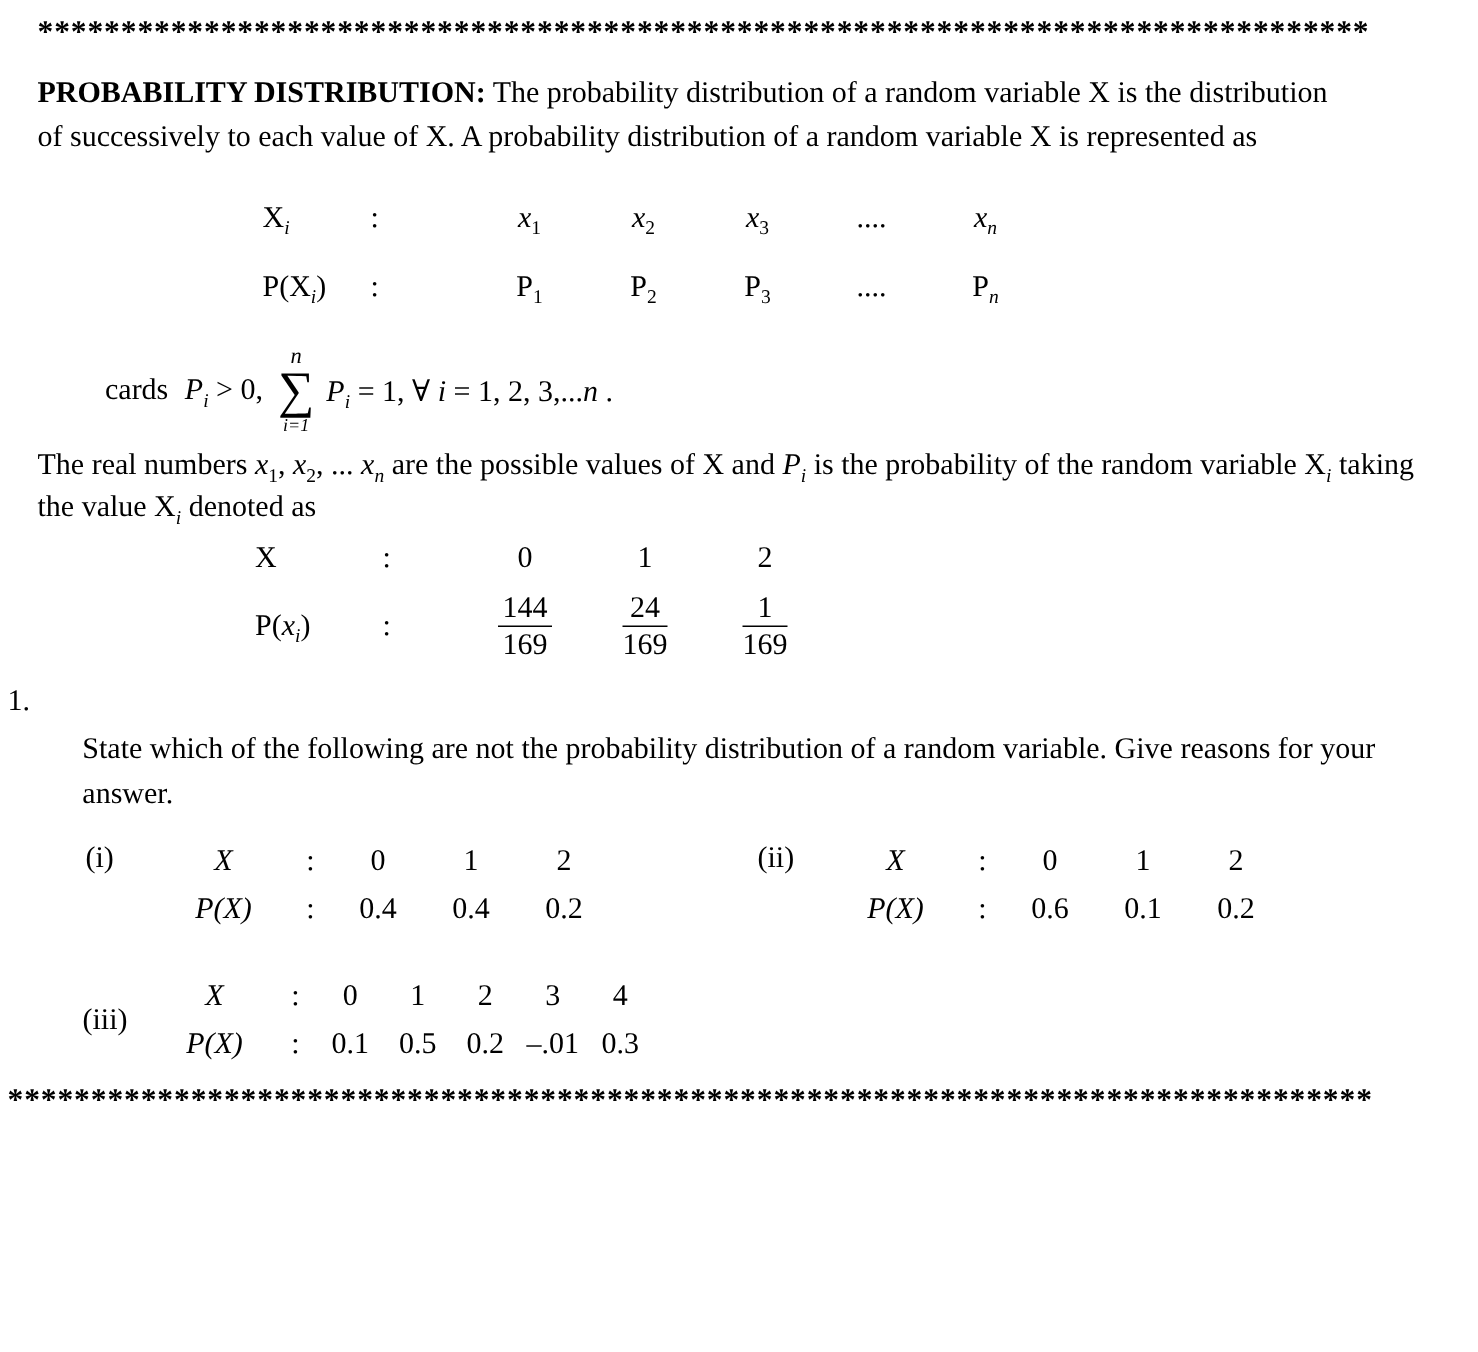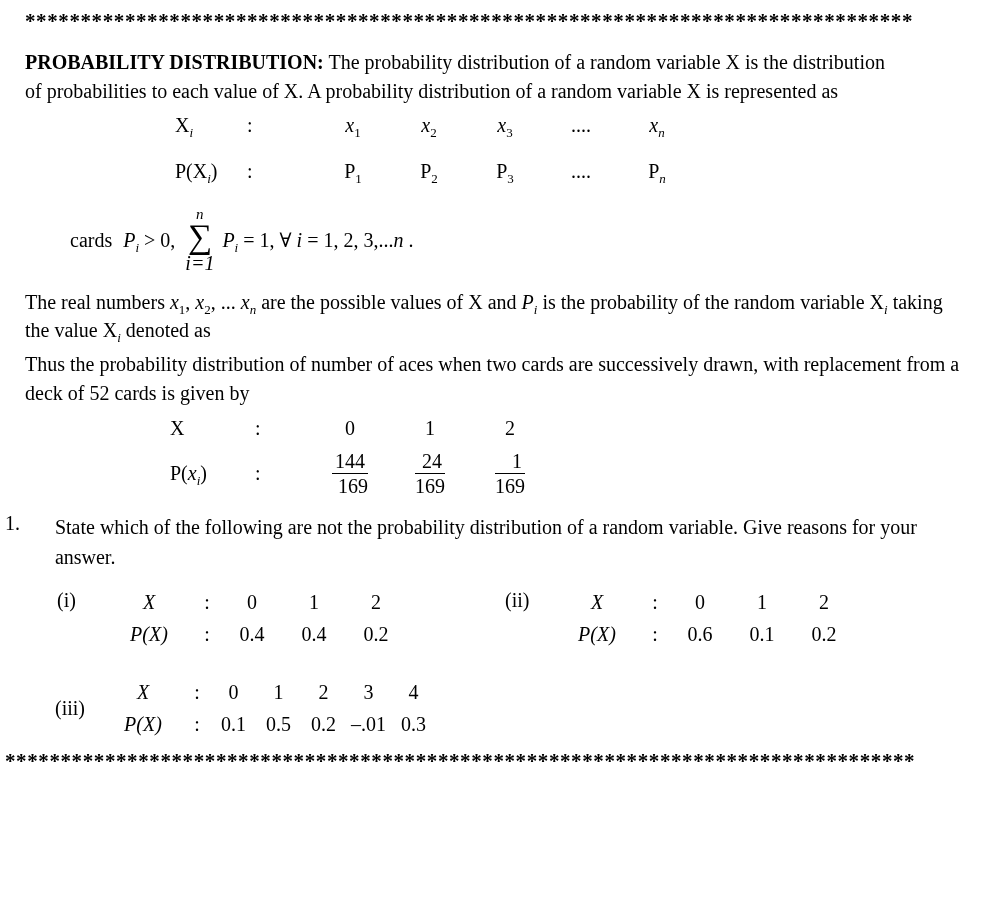--- a/index.html
+++ b/index.html
@@ -10,53 +10,53 @@
   }
   .page{padding:8px 20px 0 25px;position:relative;}
   .rule{font-size:21px;font-weight:bold;letter-spacing:0.6px;white-space:nowrap;overflow:hidden;line-height:26px;}
   .rule-bottom{margin-left:-20px;margin-top:8px;}
   .it{font-style:italic;}
   sub{font-size:13px;line-height:0;}
   
   .intro{margin-top:14px;width:862px;line-height:29px;}
   .intro b{font-weight:bold;}
   
-  .sym-table{margin-top:8px;margin-left:150px;}
+  .sym-table{margin-top:28px;margin-left:150px;}
   .sym-row{display:flex;height:46px;align-items:flex-start;}
   .sym-row .lab{width:72px;}
   .sym-row .col{width:68px;}
   .sym-row .c{width:76px;text-align:center;}
   
   .cond{margin-top:2px;margin-left:45px;display:flex;align-items:center;height:64px;}
   .cond .tok{margin-right:6px;white-space:pre;}
   .sum{display:inline-flex;flex-direction:column;align-items:center;line-height:1;margin:0 8px 0 4px;}
   .sum .up{font-size:15px;font-style:italic;}
   .sum .sym{font-size:34px;line-height:0.9;}
-  .sum .low{font-size:20px;font-style:italic;}
+  .sum .low{font-size:12px;font-style:italic;}
   
   .para{line-height:28px;}
-  .real-numbers{margin-top:16px;width:918px;}
+  .real-numbers{margin-top:4px;width:918px;}
   .px-formula{margin-top:6px;margin-left:352px;height:28px;}
   .aces-para{margin-top:6px;width:938px;line-height:29px;}
   
   .aces-table{margin-top:6px;margin-left:145px;}
   .aces-row{display:flex;align-items:center;}
   .aces-row.r1{height:28px;}
   .aces-row.r2{height:62px;}
   .aces-row .lab{width:85px;}
   .aces-row .col{width:55px;}
   .aces-row .c{width:80px;text-align:center;}
-  .frac{display:inline-block;text-align:right;vertical-align:middle;line-height:22px;}
+  .frac{display:inline-block;text-align:center;vertical-align:middle;line-height:22px;}
   .frac .num{display:block;border-bottom:1.5px solid #000;padding:0 3px 1px;}
   .frac .den{display:block;padding-top:1px;}
   .note{margin-top:12px;width:832px;}
   
   .q1{margin-top:8px;display:flex;}
   .q1 .qnum{width:50px;margin-left:-20px;}
-  .q1 .qtext{width:912px;line-height:30px;}
+  .q1 .qtext{width:912px;line-height:30px;margin-top:28px;}
   
   .parts-row{display:flex;margin-top:14px;}
   .part{display:flex;}
   .part-i{margin-left:32px;width:448px;}
   .part-label{width:48px;padding-top:3px;}
   .prow{display:flex;align-items:center;height:32px;}
   .prow .plabel{width:88px;text-align:center;}
   .prow .pcolon{width:28px;text-align:center;}
   .prow .pcell{width:62px;text-align:center;}
   .part-iii{margin-top:26px;margin-left:30px;}
@@ -64,21 +64,21 @@
   .part-iii .prow .plabel{width:80px;}
   .part-iii .prow .pcell{width:45px;}
 </style>
 </head>
 <body>
 
 <div class="page">
 
   <div class="rule">********************************************************************************</div>
 
-  <div class="intro"><b>PROBABILITY DISTRIBUTION:</b><span> The probability distribution of a random variable X is the distribution of probabilities to each value of X. A probability distribution of a random variable X is represented as</span></div>
+  <div class="intro"><b>PROBABILITY DISTRIBUTION:</b><span> The probability distribution of a random variable X is the distribution of successively to each value of X. A probability distribution of a random variable X is represented as</span></div>
 
   <div class="sym-table">
     <div class="sym-row">
       <span class="lab"><span>X</span><sub class="it">i</sub></span>
       <span class="col">:</span>
       <span class="c"><span class="it">x</span><sub>1</sub></span>
       <span class="c"><span class="it">x</span><sub>2</sub></span>
       <span class="c"><span class="it">x</span><sub>3</sub></span>
       <span class="c"><span>....</span></span>
       <span class="c"><span class="it">x</span><sub class="it">n</sub></span>
@@ -101,21 +101,20 @@
       <span class="up">n</span>
       <span class="sym">∑</span>
       <span class="low">i=1</span>
     </span>
     <span class="tok"><span class="it">P</span><sub class="it">i</sub><span> = 1, ∀ </span><span class="it">i</span><span> = 1, 2, 3,...</span><span class="it">n</span><span> .</span></span>
   </div>
 
   <div class="para real-numbers"><span>The real numbers </span><span class="it">x</span><sub>1</sub><span>, </span><span class="it">x</span><sub>2</sub><span>, ... </span><span class="it">x</span><sub class="it">n</sub><span> are the possible values of X and </span><span class="it">P</span><sub class="it">i</sub><span> is the probability of the random variable X</span><sub class="it">i</sub><span> taking the value X</span><sub class="it">i</sub><span> denoted as</span></div>
 
 
-  <div class="para aces-para">Thus the probability distribution of number of aces when two cards are successively drawn, with replacement from a deck of 52 cards is given by</div>
 
   <div class="aces-table">
     <div class="aces-row r1">
       <span class="lab">X</span>
       <span class="col">:</span>
       <span class="c">0</span>
       <span class="c">1</span>
       <span class="c">2</span>
     </div>
     <div class="aces-row r2">

